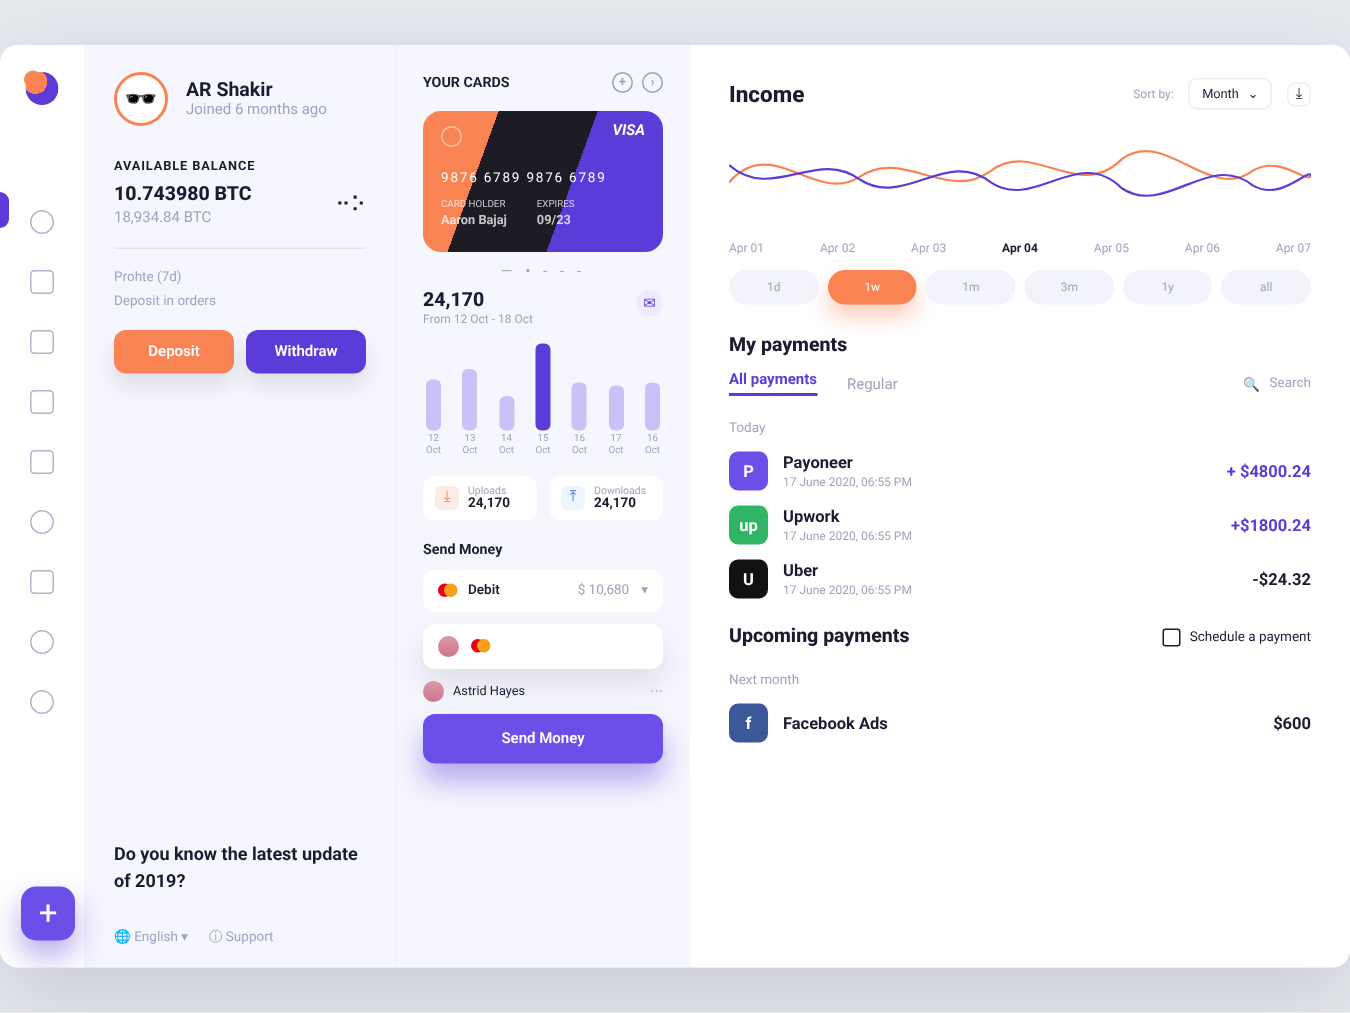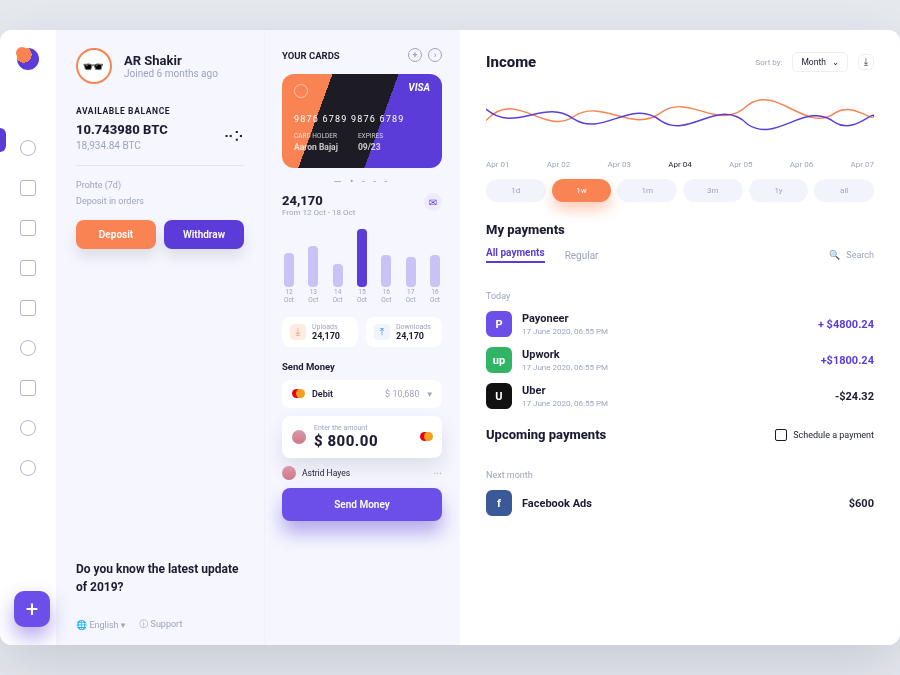--- a/index.html
+++ b/index.html
@@ -89,29 +89,29 @@
   
   .col-income { flex:1; background:#fff; padding:22px 26px 6px; display:flex; flex-direction:column; overflow:hidden;}
   .inc-head{display:flex;justify-content:space-between;align-items:center;}
   .h1{color:var(--text-dark);font-weight:800;font-size:15px;}
   .sortby{font-size:8px;color:var(--text-muted);display:flex;align-items:center;gap:10px;}
   .sort-sel{border:1px solid #eee;border-radius:6px;padding:4px 8px;color:var(--text-dark);font-size:8.5px;display:flex;gap:6px;align-items:center;cursor:pointer;}
   .dl-ic{width:16px;height:16px;border:1px solid #eee;border-radius:5px;display:flex;align-items:center;justify-content:center;font-size:10px;color:var(--text-dark);cursor:pointer;}
   .wave-box{position:relative;height:84px;margin-top:4px;}
   .wave-box svg{position:absolute;inset:0;}
   .axis{display:flex;justify-content:space-between;font-size:8px;color:var(--text-muted);}
-  .axis span.active{color:var(--text-dark);font-weight:400;text-align:right;}
+  .axis span.active{color:var(--text-dark);font-weight:700;text-align:right;}
   .range-row{display:flex;gap:6px;margin-top:10px;}
   .chip{flex:1;text-align:center;background:#F3F4FB;border-radius:14px;padding:7px 0;font-size:8px;color:var(--text-muted);cursor:pointer;}
   .chip.active{background:var(--orange);color:#fff;box-shadow:0 8px 14px rgba(249,131,82,.4);}
   .h2{color:var(--text-dark);font-weight:800;font-size:13px;margin-top:20px;}
   .tabs{display:flex;gap:20px;margin-top:10px;font-size:10px;align-items:center;}
   .tab{color:var(--text-muted);cursor:pointer;} .tab.active{color:var(--purple);font-weight:700;border-bottom:2px solid var(--purple);padding-bottom:3px;}
   .srch{margin-left:auto;color:var(--text-muted);font-size:9px;display:flex;gap:6px;align-items:center;cursor:text;}
-  .group-lbl{font-size:9px;color:var(--text-muted);margin-top:28px;}
+  .group-lbl{font-size:9px;color:var(--text-muted);margin-top:17px;}
   .pay-row{display:flex;align-items:center;gap:10px;margin-top:10px;}
   .pay-ic{width:26px;height:26px;border-radius:6px;display:flex;align-items:center;justify-content:center;color:#fff;font-weight:700;font-size:11px;}
   .pay-name{font-size:11px;font-weight:700;color:var(--text-dark);}
   .pay-date{font-size:8px;color:var(--text-muted);margin-top:2px;}
   .pay-amt{margin-left:auto;font-size:11px;font-weight:700;}
   .pos{color:var(--purple);} .neg{color:var(--text-dark);}
   .rowhead{display:flex;justify-content:space-between;align-items:center;margin-top:18px;}
   .schedule{font-size:9px;color:var(--text-dark);display:flex;align-items:center;gap:6px;cursor:pointer;}
   .cal{width:12px;height:12px;border:1.3px solid var(--text-dark);border-radius:2px;}
 </style>
@@ -233,24 +233,20 @@
 
     <div class="send-head">Send Money</div>
     <div class="field">
       <span class="mc"></span>
       <span class="debit">Debit</span>
       <span style="color:var(--text-muted);">$ 10,680</span>
       <span style="color:var(--text-muted);">▾</span>
     </div>
     <div class="field raised">
       <span class="mini-av"></span>
-      <div style="flex:1">
-        <div class="amt-lbl">Enter the amount</div>
-        <div class="amt-val">$ 800.00</div>
-      </div>
       <span class="mc"></span>
     </div>
     <div class="recipient">
       <span class="mini-av"></span>
       <span>Astrid Hayes</span>
       <span style="margin-left:auto;color:var(--text-muted);">⋯</span>
     </div>
     <div class="send-btn">Send Money</div>
   </div>
 

